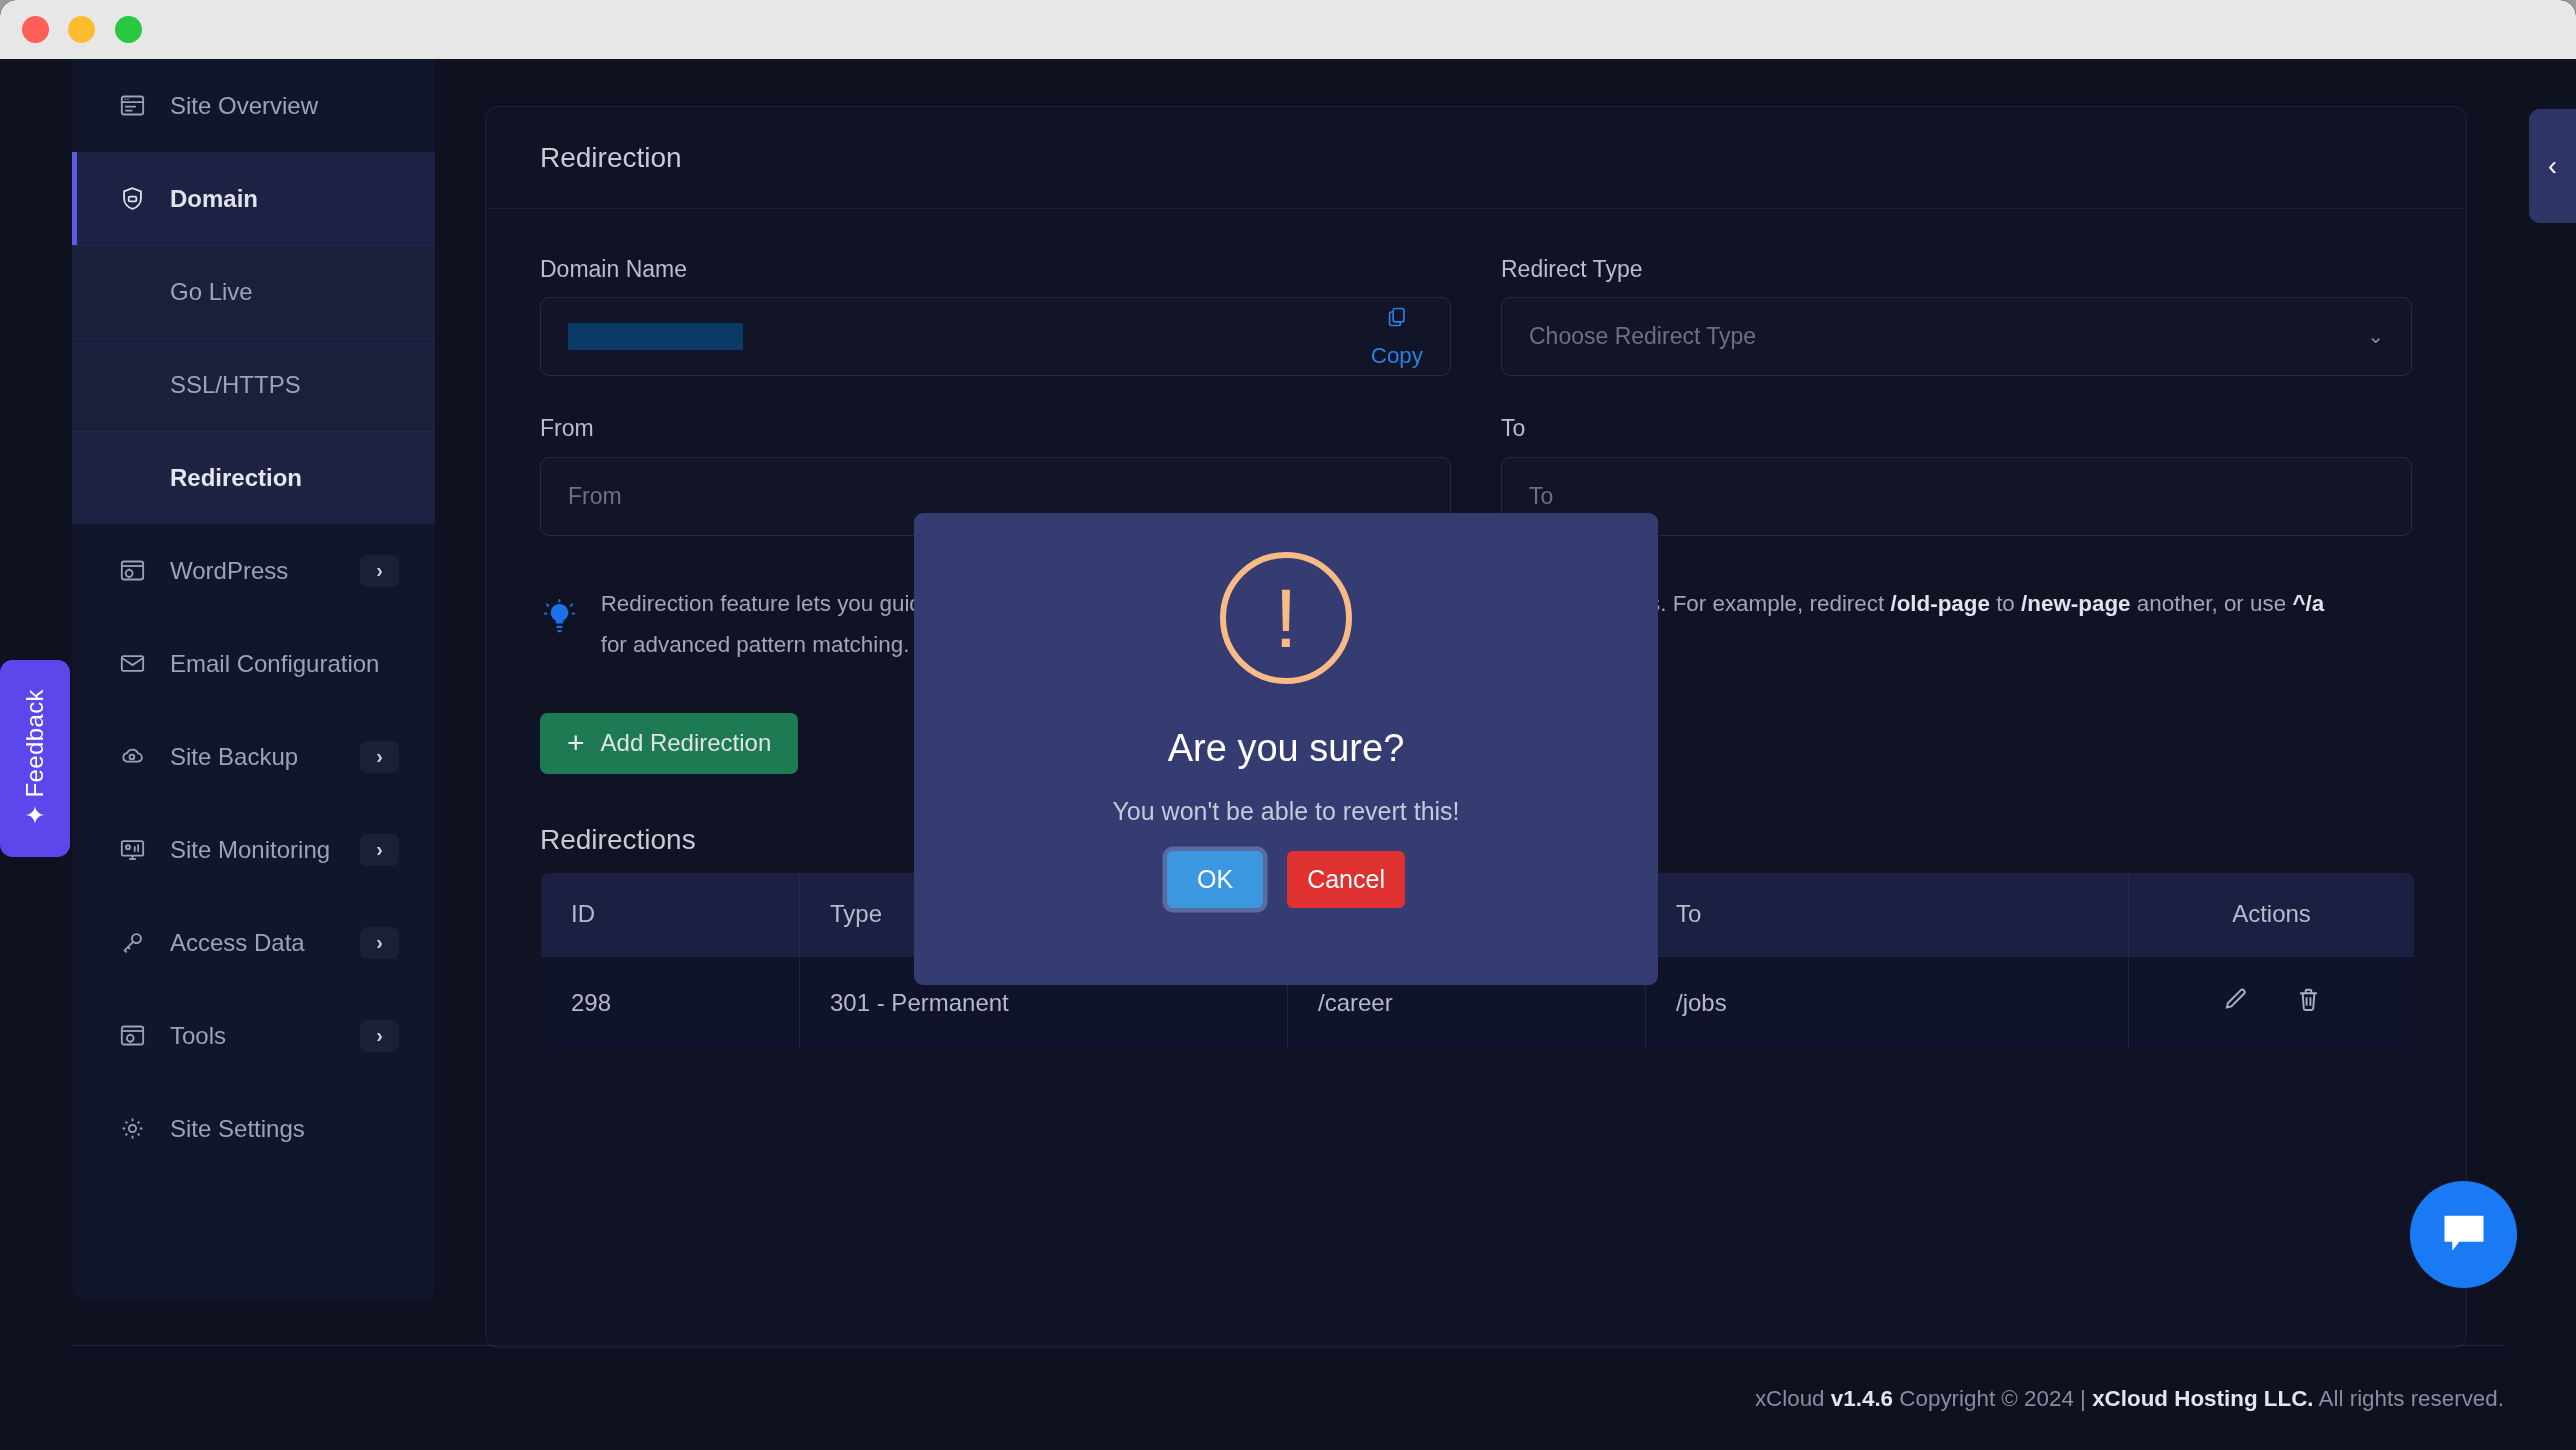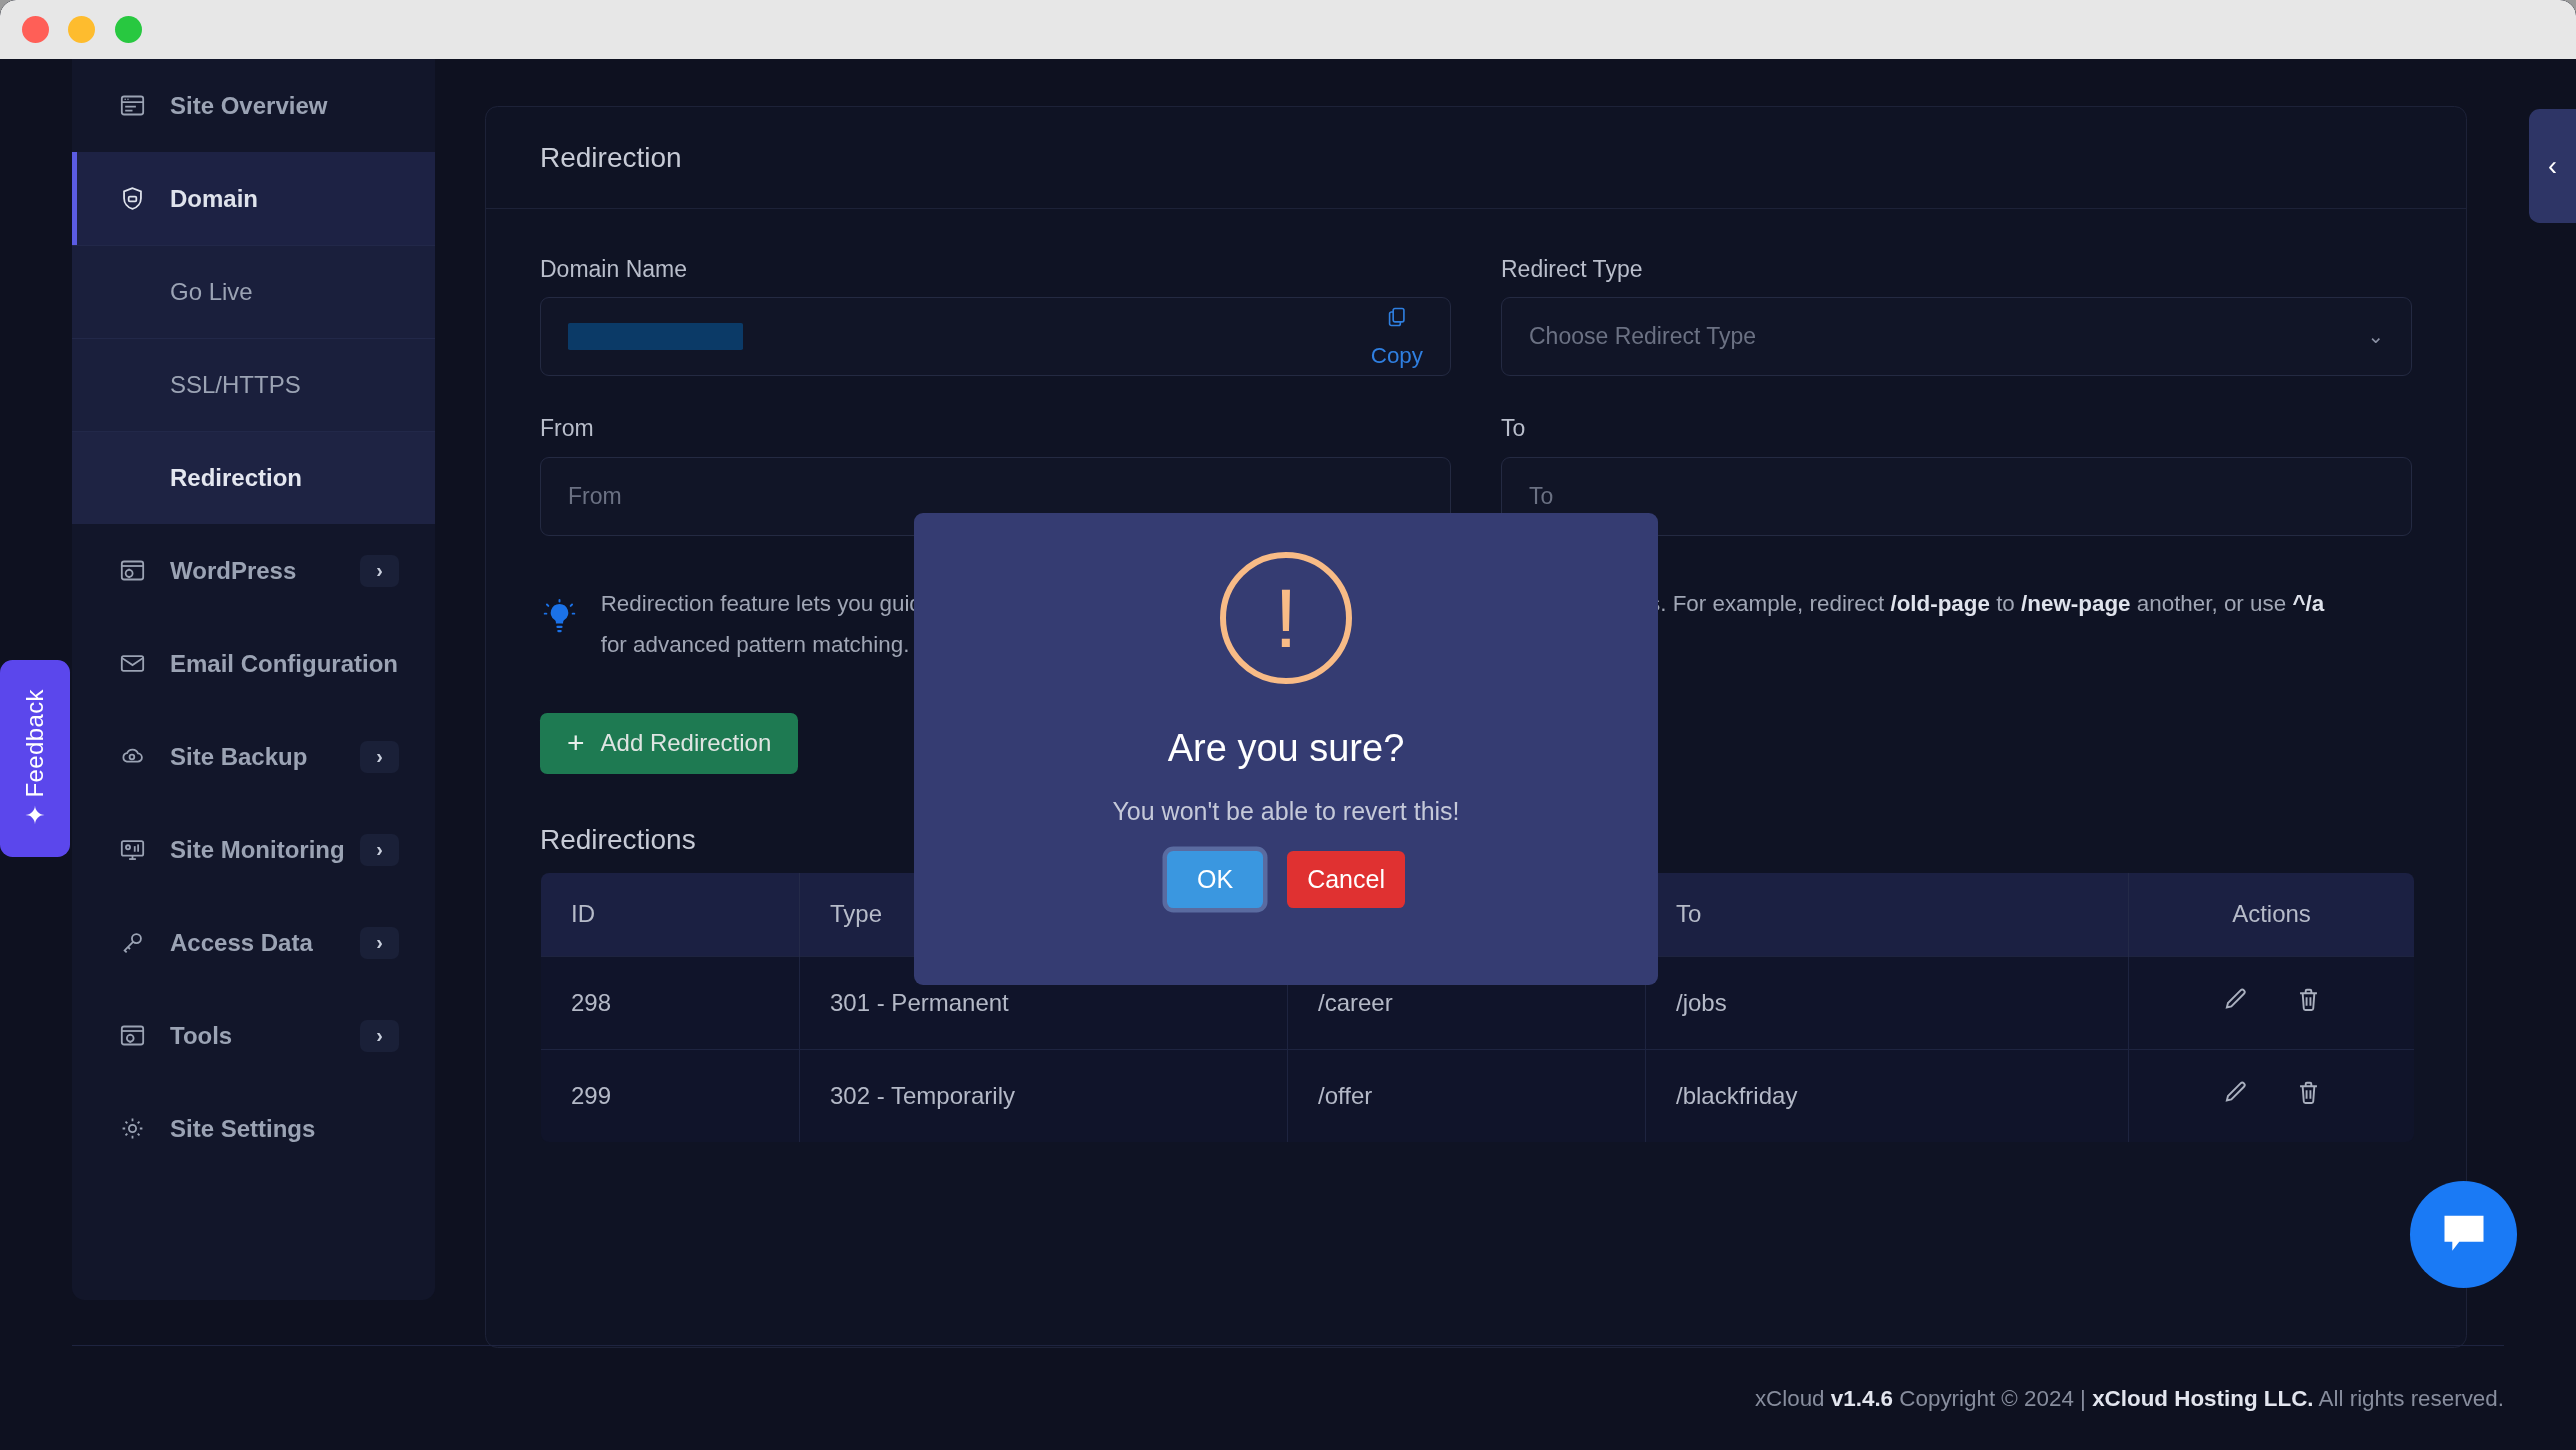--- a/index.html
+++ b/index.html
@@ -51,21 +51,21 @@
     height: 93px; padding-left: 45px; padding-right: 36px;
     color: #9ba3b4; font-size: 24px; cursor: pointer;
     position: relative;
   }
   .nav-item .nav-icon {
     width: 30px; height: 30px; margin-right: 23px;
     display: flex; align-items: center; justify-content: center;
     flex: 0 0 30px;
   }
   .nav-item .nav-icon svg { width: 27px; height: 27px; stroke: #9ba3b4; fill: none; stroke-width: 1.6; }
-  .nav-item .nav-label { flex: 1 1 auto; white-space: nowrap; font-weight: bold; }
+  .nav-item .nav-label { flex: 1 1 auto; white-space: nowrap; }
   .nav-item.active {
     background: #1d2244;
     color: #dfe3ec;
     font-weight: bold;
   }
   .nav-item.active .nav-icon svg { stroke: #dfe3ec; }
   .nav-item.active::before {
     content: ""; position: absolute; left: 0; top: 0;
     width: 5.4px; height: 100%; background: #5b5ce2;
   }
@@ -497,43 +497,20 @@
                     <svg viewBox="0 0 24 24">
                         <path d="M4.5 6.5h15"></path>
                         <path d="M6.8 6.5 7.8 20a1.5 1.5 0 0 0 1.5 1.4h5.4A1.5 1.5 0 0 0 16.2 20l1-13.5"></path>
                         <path d="M9.5 6.5V4.4a1 1 0 0 1 1-1h3a1 1 0 0 1 1 1v2.1"></path>
                         <path d="M10.3 10v7.6M13.7 10v7.6"></path>
                       </svg>
                   </span>
                 </div>
               </td>
             </tr>
-            <tr>
-              <td>299</td>
-              <td>302 - Temporarily</td>
-              <td>/offer</td>
-              <td>/blackfriday</td>
-              <td>
-                <div class="act-cell">
-                  <span>
-                    <svg viewBox="0 0 24 24">
-                        <path d="M17.4 3.9a2.1 2.1 0 0 1 3 3L9.2 18.1l-4 1 1-4Z"></path>
-                      </svg>
-                  </span>
-                  <span>
-                    <svg viewBox="0 0 24 24">
-                        <path d="M4.5 6.5h15"></path>
-                        <path d="M6.8 6.5 7.8 20a1.5 1.5 0 0 0 1.5 1.4h5.4A1.5 1.5 0 0 0 16.2 20l1-13.5"></path>
-                        <path d="M9.5 6.5V4.4a1 1 0 0 1 1-1h3a1 1 0 0 1 1 1v2.1"></path>
-                        <path d="M10.3 10v7.6M13.7 10v7.6"></path>
-                      </svg>
-                  </span>
-                </div>
-              </td>
-            </tr>
           </tbody>
         </table>
 
       </div>
     </div>
 
     <div id="collapse-tab">
       <span>‹</span>
     </div>
 

